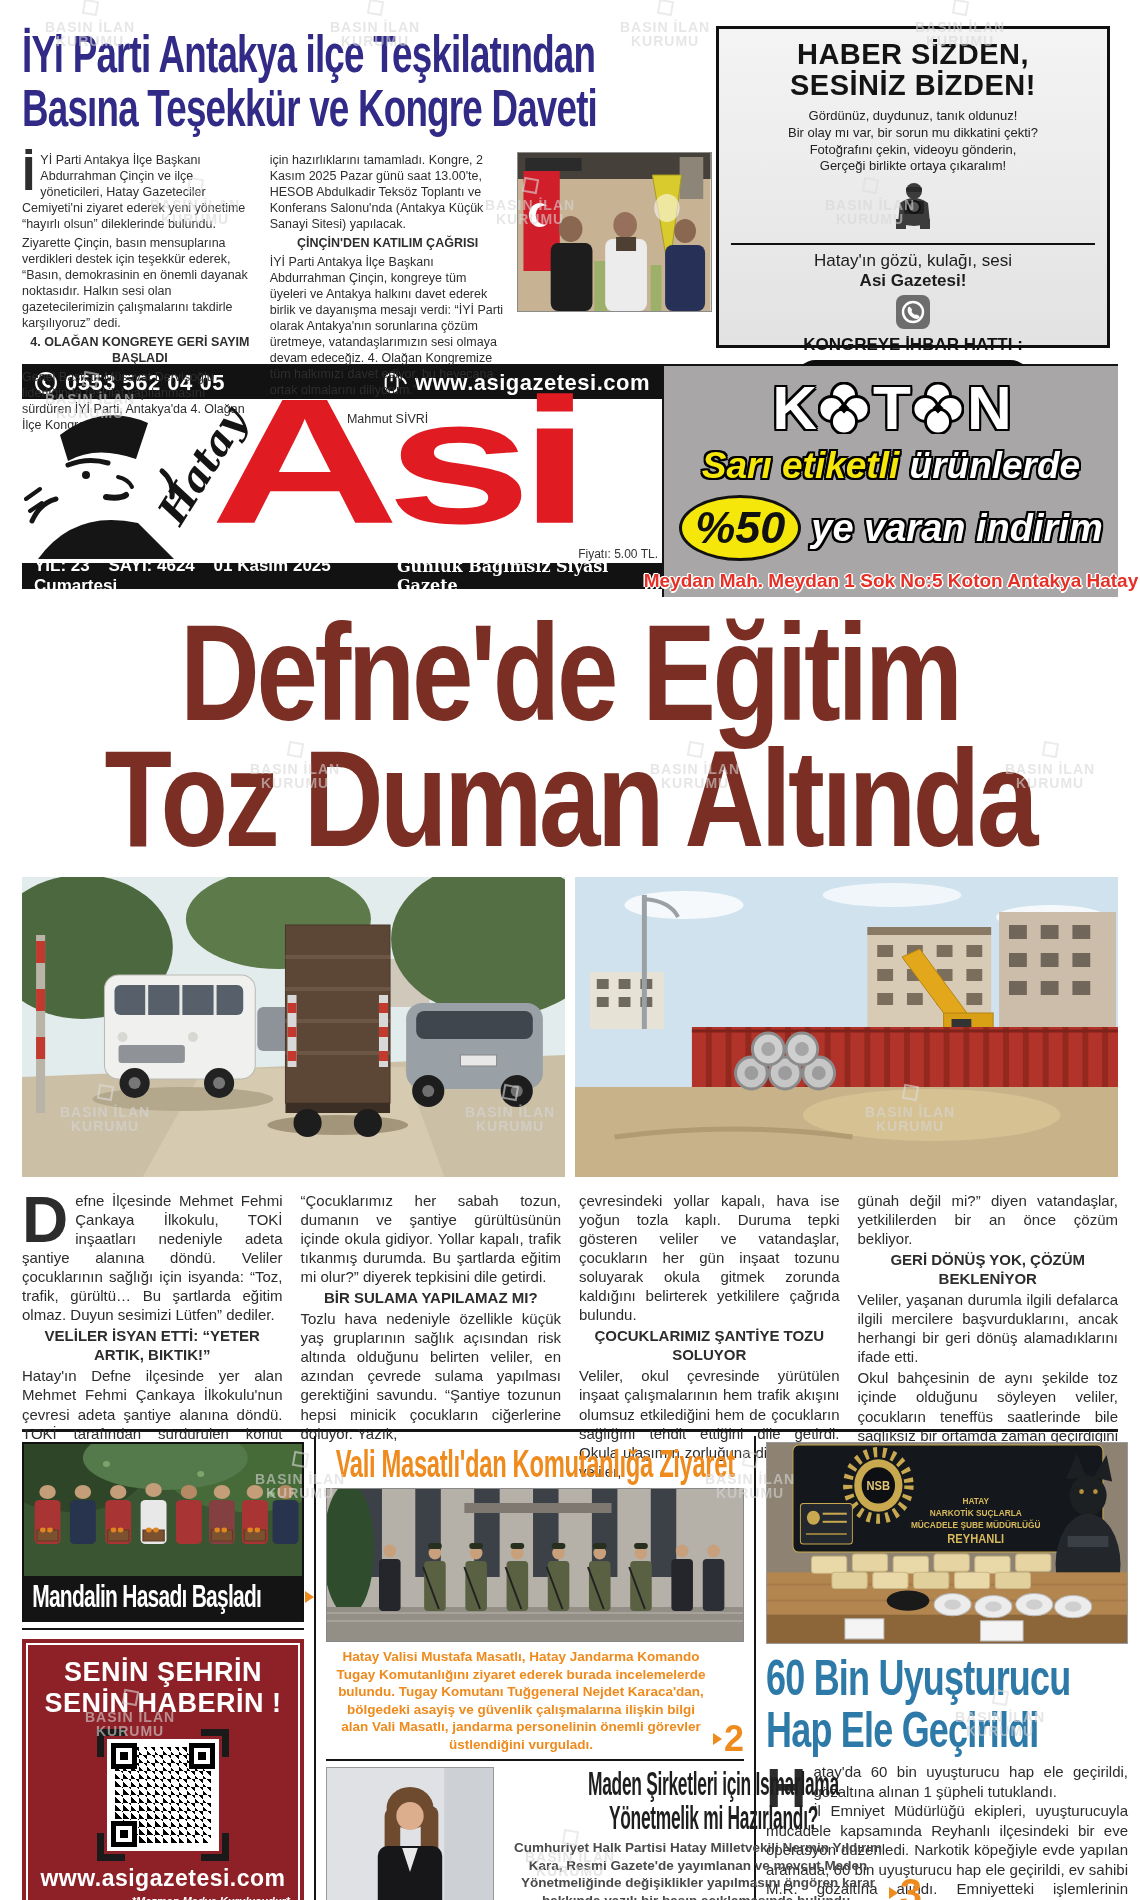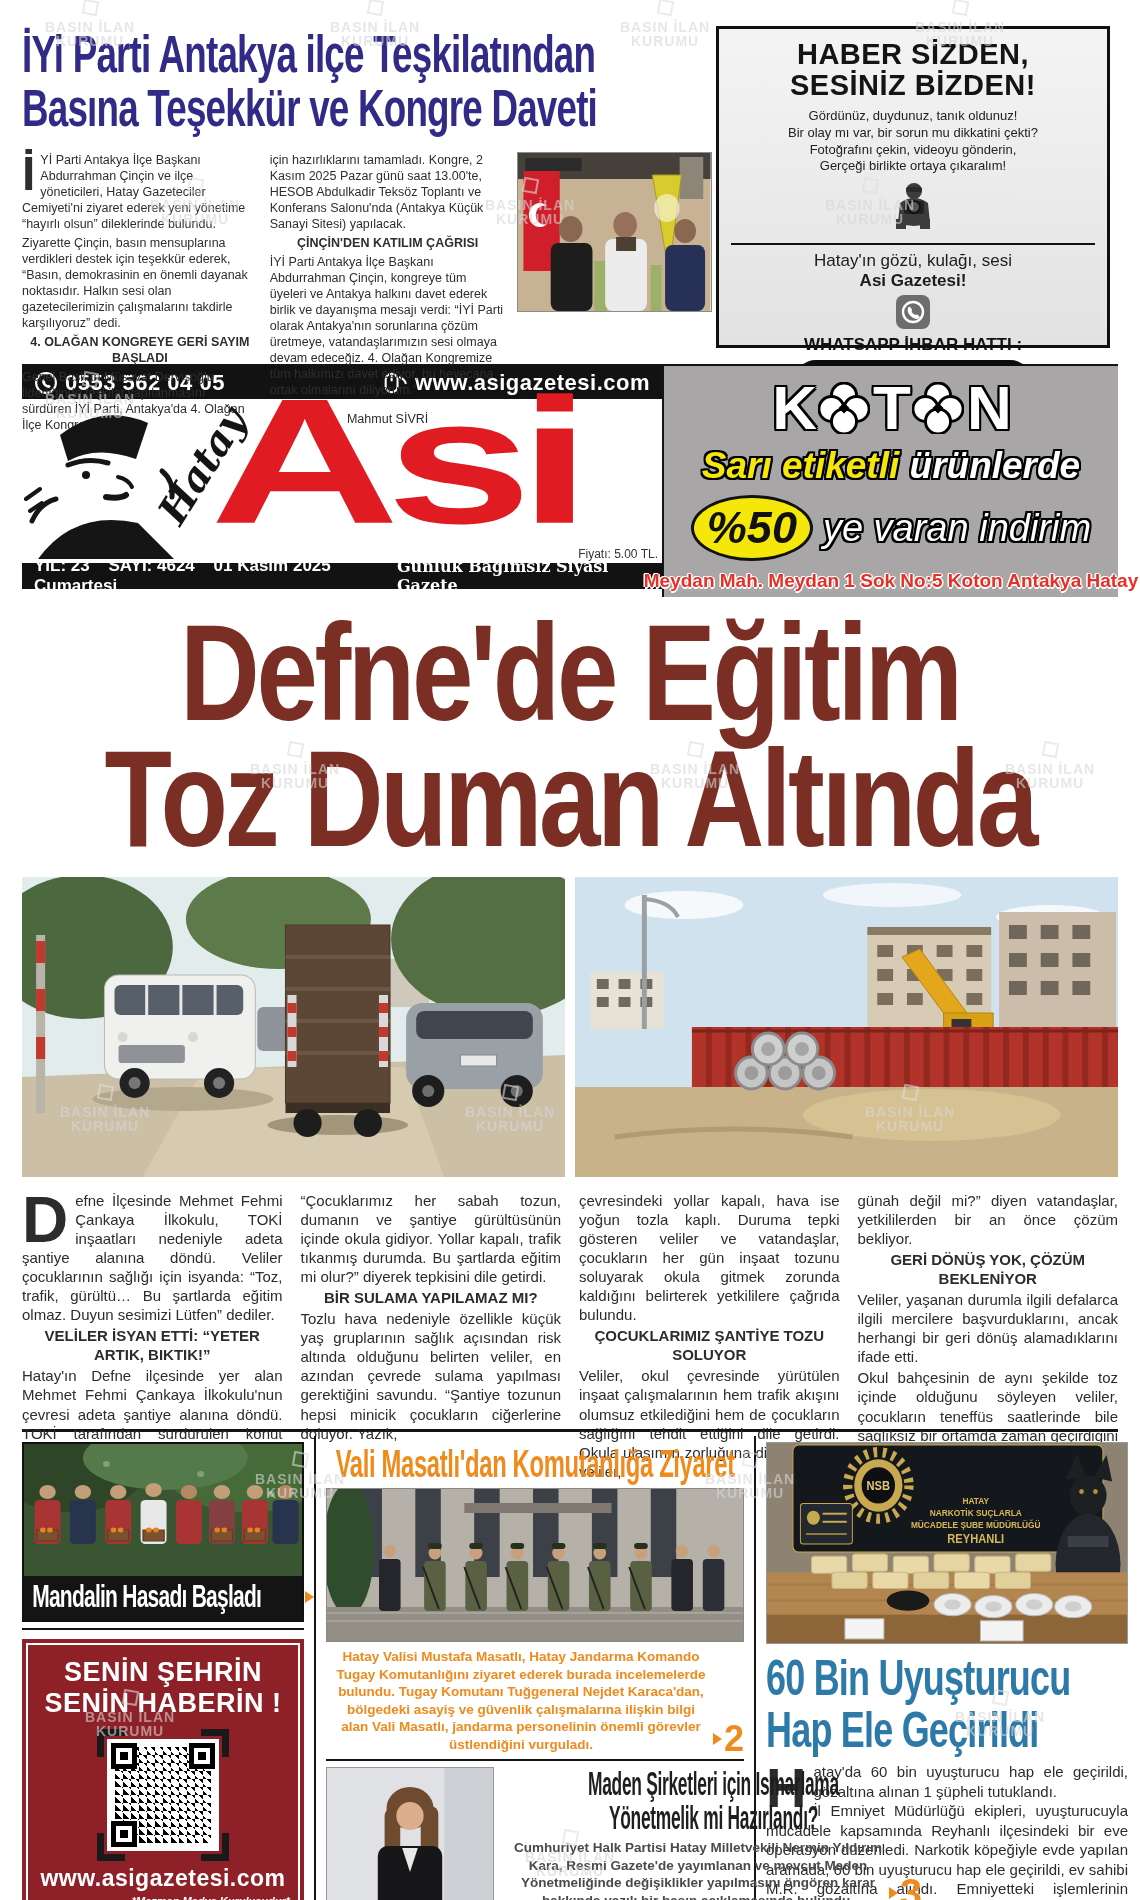--- a/index.html
+++ b/index.html
@@ -76,21 +76,21 @@
   .koton-letter { font-size:62px; font-weight:800; color:#fff; letter-spacing:-2px;
         text-shadow:2px 0 #000,-2px 0 #000,0 2px #000,0 -2px #000,2px 2px #000,-2px -2px #000,2px -2px #000,-2px 2px #000; }
   .outline-b { text-shadow:2px 0 #000,-2px 0 #000,0 2px #000,0 -2px #000,2px 2px #000,-2px -2px #000,2px -2px #000,-2px 2px #000; }
   .koton-line1 { font-size:37px; font-weight:800; font-style:italic; margin-top:2px; white-space:nowrap; }
   .k-yellow { color:#f6e70a; }
   .k-white { color:#fff; }
   .koton-line2 { display:flex; align-items:center; justify-content:center; gap:10px; margin-top:8px; height:70px; }
   .pct-ellipse { display:inline-block; background:#f6e70a; border:3px solid #111; border-radius:50%;
                  width:122px; height:66px; line-height:60px; text-align:center; font-size:45px;
                  font-weight:800; color:#111; font-style:italic; }
-  .k-line2-txt { color:#fff; font-size:38px; font-weight:400; font-style:italic; white-space:nowrap; }
+  .k-line2-txt { color:#fff; font-size:38px; font-weight:700; font-style:italic; white-space:nowrap; }
   .koton-address { margin-top:9px; color:#e63027; font-weight:800; font-size:19px; white-space:nowrap;
         text-shadow:1.5px 0 #fff,-1.5px 0 #fff,0 1.5px #fff,0 -1.5px #fff,1px 1px #fff,-1px -1px #fff; }
 
   
   .main-headline { height:280px; padding-top:10px; }
   .mh-line { color:#7b2e23; font-weight:800; font-size:130px; line-height:126px; letter-spacing:-4px;
              width:117.6%; transform:scale(0.85,1.05); transform-origin:left top; text-align:center;
              white-space:nowrap; }
 
   
@@ -253,21 +253,21 @@
       <div class="tip-div"></div>
       <div class="tip-tag1">Hatay'ın gözü, kulağı, sesi</div>
       <div class="tip-tag2">Asi Gazetesi!</div>
       <div class="wa-sq">
         <svg width="34" height="34" viewBox="0 0 34 34">
           <rect width="34" height="34" rx="8" fill="#6d6d6d"></rect>
           <circle cx="17" cy="17" r="10" fill="none" stroke="#fff" stroke-width="2.4"></circle>
           <path d="M12,13 q1,-2 2.5,-0.5 l1.5,2 q-1,2 1,4 t4,1 l2,1.5 q1.5,1.5 -0.5,2.5 q-4,1.5 -8-2.5 t-2.5,-8 Z" fill="#fff"></path>
         </svg>
       </div>
-      <div class="tip-label">WHATSAPP İHBAR HATTI :</div>
+      <div class="tip-label">KONGREYE İHBAR HATTI :</div>
       <div class="tip-pill">0553 562 04 05</div>
     </aside>
   </section>
 
   <section class="mast-band">
     <div class="masthead">
       <div class="black-bar bar-top">
         <span class="grp">
           <svg width="24" height="24" viewBox="0 0 34 34">
             <circle cx="17" cy="17" r="14" fill="none" stroke="#fff" stroke-width="3"></circle>

